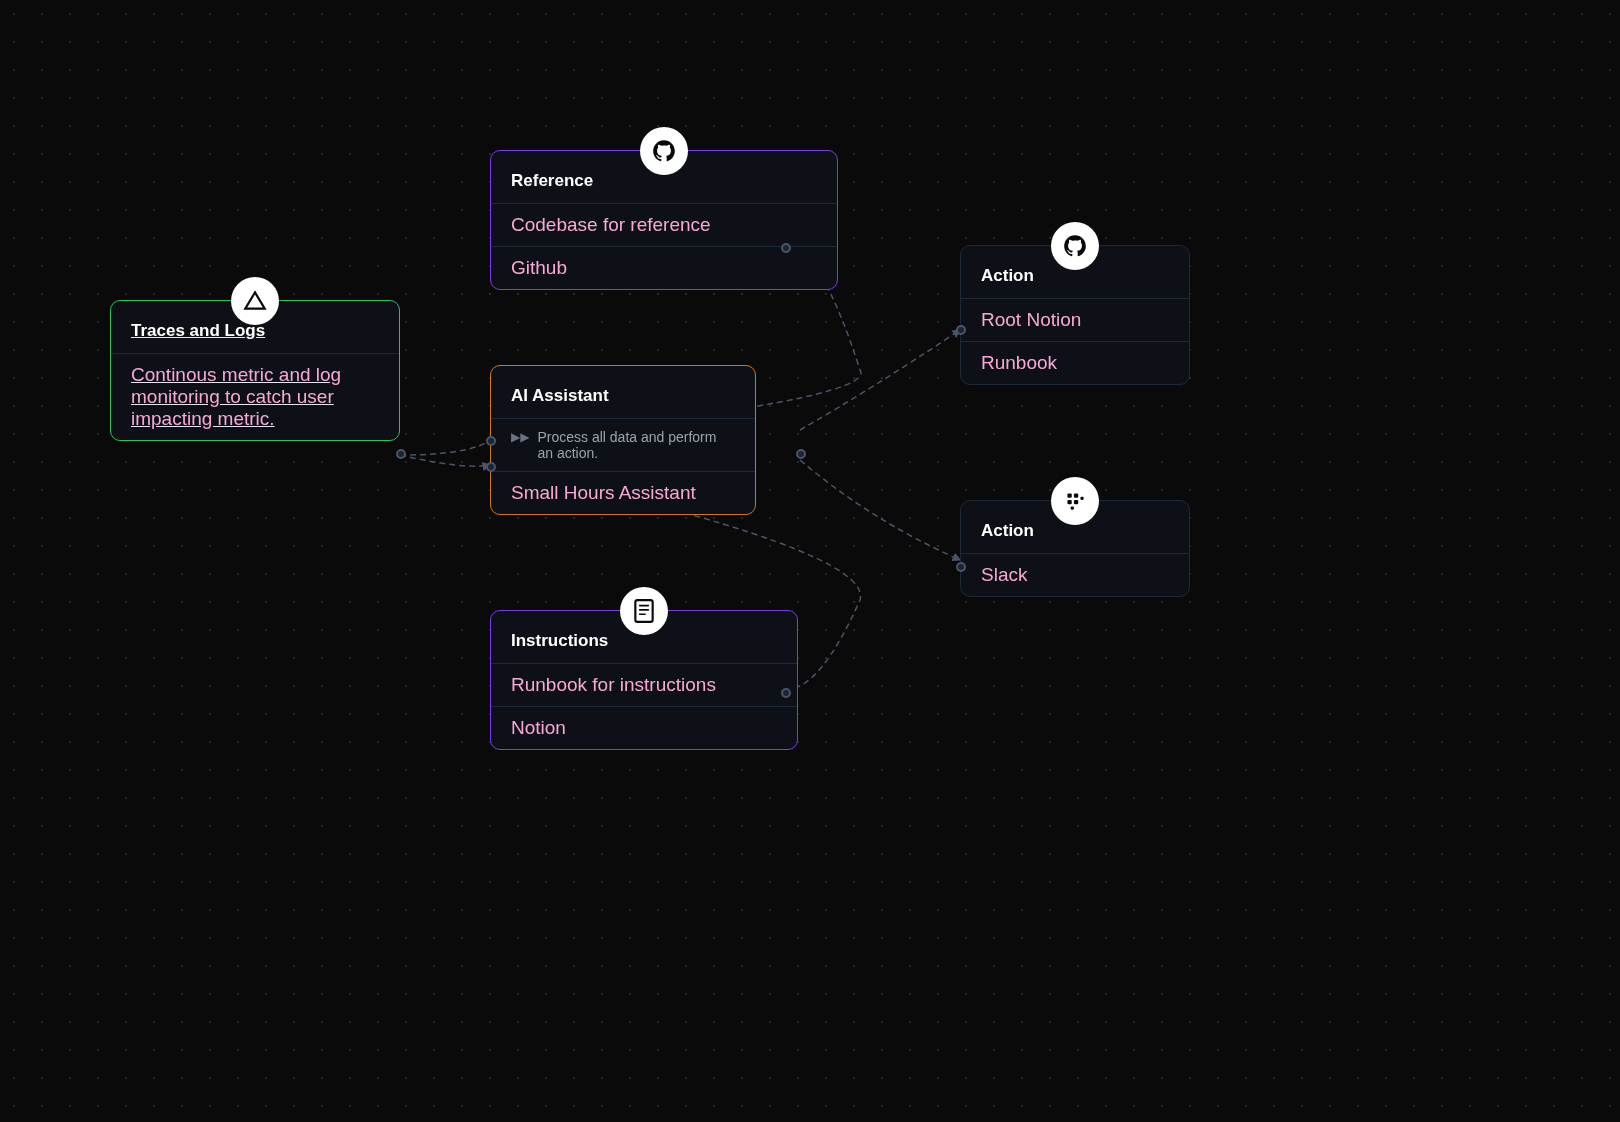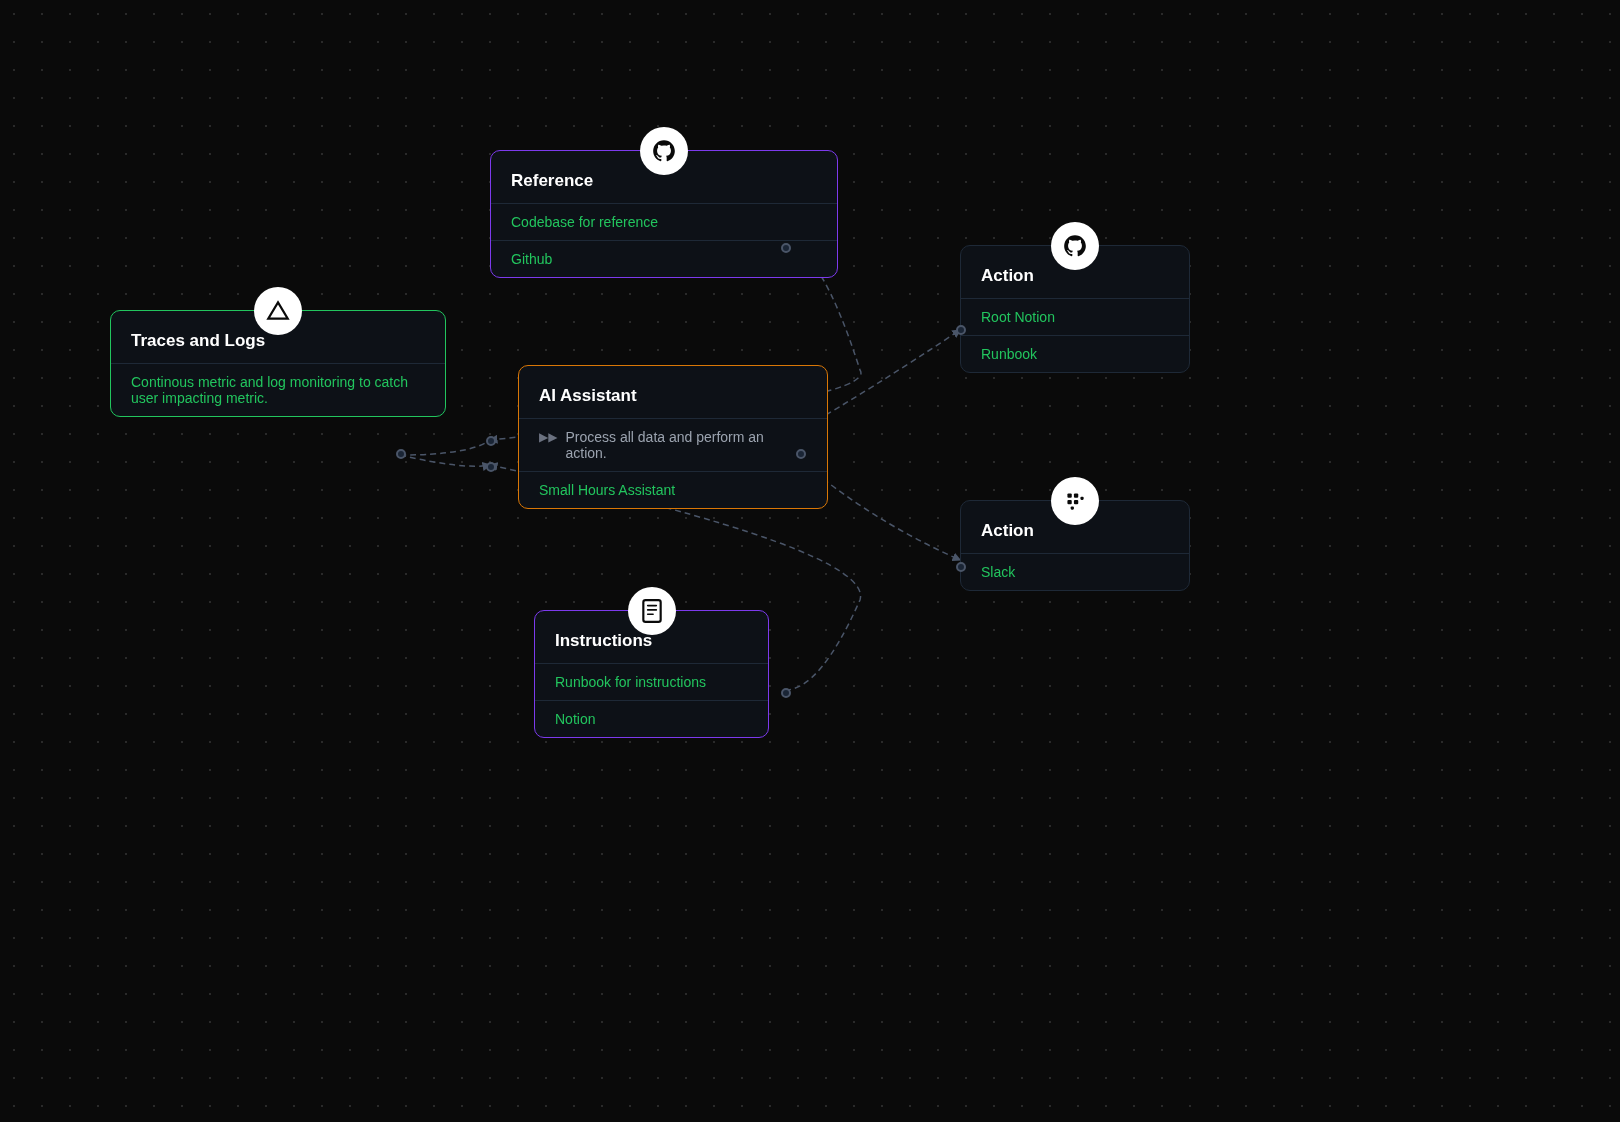--- a/index.html
+++ b/index.html
@@ -47,22 +47,22 @@
     }
 
     .node-card .card-title {
       font-weight: 700;
       font-size: 17px;
       color: #ffffff;
       padding: 20px 20px 12px 20px;
     }
 
     .node-card .card-row {
-      font-size: 14px;
-      color: #22c55e;
+      font-size: 19px;
+      color: #f9a8d4;
       padding: 10px 20px;
       border-top: 1px solid #1e2937;
     }
 
     .node-card .card-row:first-of-type {
       border-top: 1px solid #1e2937;
     }
 
     
     .node-icon {
@@ -92,49 +92,48 @@
       height: 10px;
       border-radius: 50%;
       background: #1a2535;
       border: 2px solid #4a5568;
       z-index: 5;
     }
 
     
     #traces-node {
       left: 110px;
-      top: 310px;
-      width: 336px;
+      top: 300px;
+      width: 290px;
       border: 1.5px solid #22c55e;
+      text-decoration: underline;
     }
 
     
     #reference-node {
       left: 490px;
       top: 150px;
       width: 348px;
       border: 1.5px solid #7c3aed;
     }
 
     
     #ai-node {
       left: 490px;
       top: 365px;
-      width: 310px;
+      width: 266px;
       border: 1.5px solid #d97706;
-      margin-left: 28px;
     }
 
     
     #instructions-node {
       left: 490px;
       top: 610px;
-      width: 235px;
+      width: 308px;
       border: 1.5px solid #7c3aed;
-      margin-left: 44px;
     }
 
     
     #action-root-node {
       left: 960px;
       top: 245px;
       width: 230px;
       border: 1.5px solid #1e2937;
     }
 

